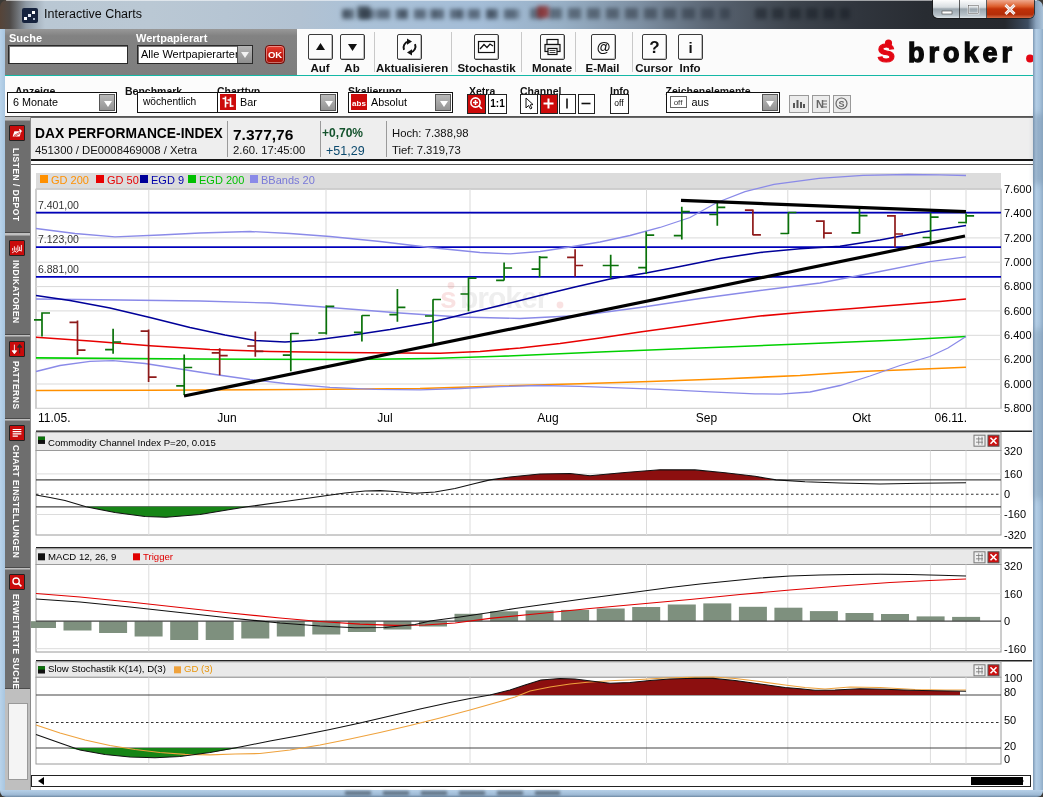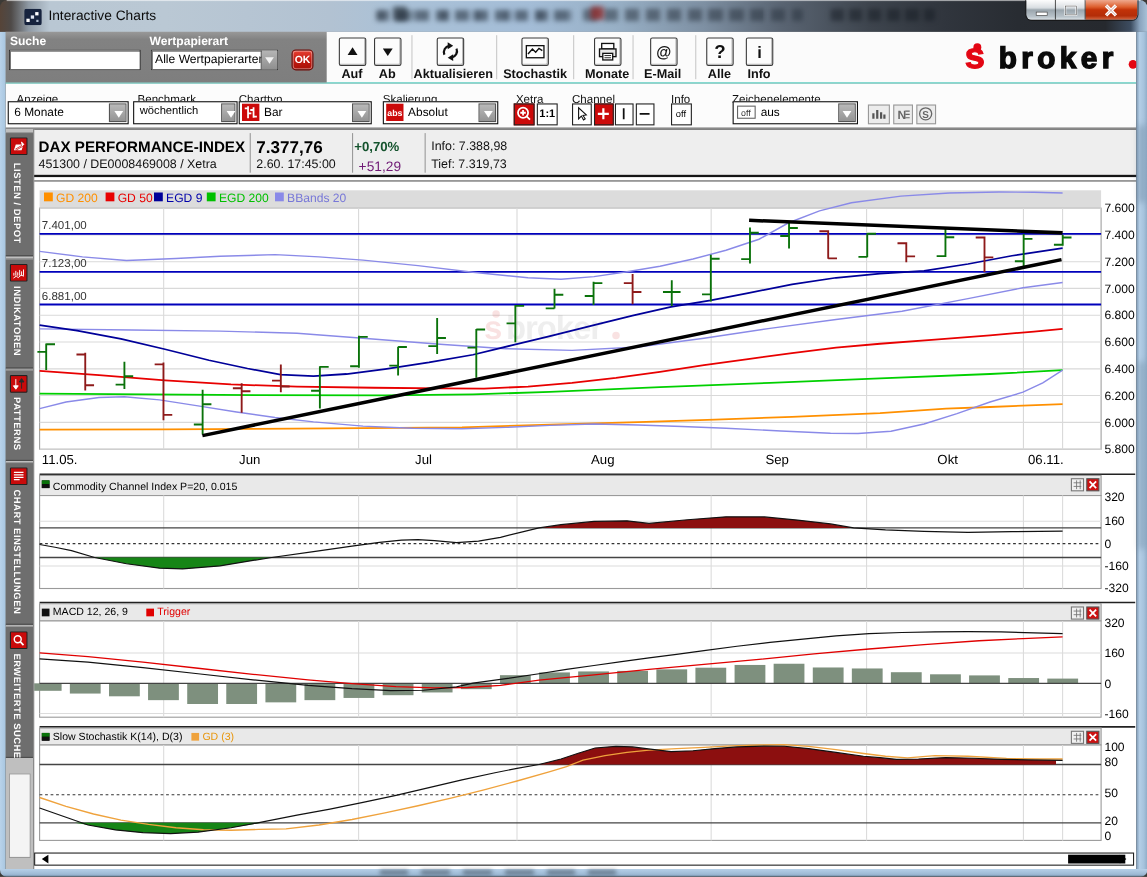--- a/index.html
+++ b/index.html
@@ -21,21 +21,21 @@
 
 #row1{position:absolute;left:5px;top:29px;width:1028px;height:47px;background:#fbfbfb;border-bottom:1px solid #14b8a6}
 #row1grey{position:absolute;left:0;top:0;width:292px;height:46px;background:linear-gradient(#989898,#828282 15%,#7e7e7e)}
 .wlab{position:absolute;font-size:11px;font-weight:bold;color:#fff}
 .inp{position:absolute;background:#fff;border:1px solid #2a2a2a;box-shadow:inset 1px 1px 0 #777}
 .blab{position:absolute;font-size:11.5px;font-weight:bold;color:#111;text-align:center}
 .ibox{position:absolute;width:25px;height:26px;top:5px;background:#fcfcfc;border:1px solid #3a3a3a;border-radius:2px;box-shadow:inset -1px -1px 0 #bbb}
 .vsep{position:absolute;top:3px;height:40px;width:1px;background:#c9c9c9}
 
 #row2{position:absolute;left:5px;top:76px;width:1028px;height:41px;background:#fcfcfc;border-bottom:1px solid #555}
-.slab{position:absolute;top:9px;font-size:10.5px;font-weight:normal;color:#111}
+.slab{position:absolute;top:9px;font-size:10.5px;font-weight:bold;color:#111}
 .combo{position:absolute;top:16px;height:21px;background:#fff;border:1.5px solid #111;font-size:10.8px;color:#000}
 .combo .tx{position:absolute;left:5px;top:3px;white-space:nowrap}
 .darr{position:absolute;right:1px;top:1px;bottom:1px;width:16px;background:linear-gradient(#b9b9b9,#949494);border:1px solid #555}
 .darr:after{content:"";position:absolute;left:3.5px;top:6px;border:4.5px solid transparent;border-top:6px solid #fff;}
 .sbtn{position:absolute;top:18px;height:20px;background:#fff;border:1.5px solid #222;font-size:10px}
 
 #infobar{position:absolute;left:31px;top:117px;width:1002px;height:42px;background:#eeeeee;border-top:1px solid #666}
 #infobar .big{font-size:13.8px;font-weight:bold;color:#000;position:absolute;top:8px}
 #infobar .sub{font-size:11.3px;color:#111;position:absolute;top:26px}
 .isep{position:absolute;top:3px;height:36px;width:1px;background:#9a9a9a}
@@ -141,42 +141,42 @@
   <div class="blab" style="left:525px;top:33px;width:44px">Monate</div>
   <div class="vsep" style="left:570px"></div>
   <div class="ibox" style="left:586px"><svg width="23" height="24">
           <text x="11.5" y="17" font-size="14" font-weight="bold" text-anchor="middle" fill="#111">@</text>
         </svg></div>
   <div class="blab" style="left:576px;top:33px;width:43px">E-Mail</div>
   <div class="vsep" style="left:627px"></div>
   <div class="ibox" style="left:637px"><svg width="23" height="24">
           <text x="11.5" y="18" font-size="17" font-weight="bold" text-anchor="middle" fill="#111">?</text>
         </svg></div>
-  <div class="blab" style="left:630px;top:33px;width:38px">Alle</div>
+  <div class="blab" style="left:630px;top:33px;width:38px">Cursor</div>
   <div class="ibox" style="left:673px"><svg width="23" height="24">
           <text x="11.5" y="17.5" font-size="15" font-weight="bold" text-anchor="middle" fill="#111" font-family="Liberation Serif,serif">i</text>
         </svg></div>
   <div class="blab" style="left:666px;top:33px;width:38px">Info</div>
 
   <svg style="position:absolute;left:870px;top:9px" width="170" height="30" viewBox="0 0 170 30">
     <circle cx="13.5" cy="5" r="3.6" fill="#e30613"></circle>
     <text x="2" y="24" font-size="33" font-weight="bold" fill="#e30613" stroke="#e30613" stroke-width="1" font-family="Liberation Sans,sans-serif">s</text>
     <text x="33" y="24" font-size="27" font-weight="bold" fill="#0a0a0a" stroke="#0a0a0a" stroke-width="1.3" letter-spacing="4" font-family="Liberation Sans,sans-serif">broker</text>
     <circle cx="155" cy="20.5" r="3.9" fill="#e30613"></circle>
   </svg>
  </div>
 
  <div id="row2">
   <div class="slab" style="left:10px">Anzeige</div>
   <div class="combo" style="left:2px;width:110px">
         <span class="tx">6 Monate</span>
         <span class="darr"></span>
       </div>
   <div class="slab" style="left:120px">Benchmark</div>
-  <div class="combo" style="left:116px;width:95px;font-size:10.2px">
+  <div class="combo" style="left:132px;width:95px;font-size:10.2px">
         <span class="tx">wöchentlich</span>
         <span class="darr" style="width:13px"></span>
       </div>
   <div class="slab" style="left:212px">Charttyp</div>
   <div class="combo" style="left:212px;width:121px">
         <svg style="position:absolute;left:2px;top:1px" width="16" height="16">
           <rect width="16" height="16" fill="#cc0a0a"></rect>
           <path d="M5.5,2.5 v11 M5.5,4.5 h-3 M5.5,9 h3 M10.5,3.5 v9.5 M10.5,12 h3 M10.5,6 h-3" stroke="#fff" stroke-width="1.6" fill="none"></path>
         </svg>
         <span class="tx" style="left:22px">Bar</span>
@@ -232,23 +232,23 @@
  </div>
 
  <div id="infobar">
   <span class="big" style="left:4px">DAX PERFORMANCE-INDEX</span>
   <span class="sub" style="left:4px">451300 / DE0008469008 / Xetra</span>
   <div class="isep" style="left:196px"></div>
   <span class="big" style="left:202px;font-size:15.5px">7.377,76</span>
   <span class="sub" style="left:202px">2.60. 17:45:00</span>
   <div class="isep" style="left:289px"></div>
   <span class="big" style="left:291px;color:#14532d;font-size:12px">+0,70%</span>
-  <span class="sub" style="left:295px;color:#701a75;font-size:12.5px">+51,29</span>
+  <span class="sub" style="left:295px;color:#0c4a6e;font-size:12.5px">+51,29</span>
   <div class="isep" style="left:355px"></div>
-  <span class="sub" style="left:361px;top:9px">Info: 7.388,98</span>
+  <span class="sub" style="left:361px;top:9px">Hoch: 7.388,98</span>
   <span class="sub" style="left:361px">Tief: 7.319,73</span>
  </div>
  <div id="ib-border1"></div>
 
  <div id="content">
   <svg width="1002" height="629" viewBox="0 0 1002 629">
         <g transform="translate(-31,-161)">
 <rect x="36" y="173" width="965" height="16.2" fill="#dcdcdc"></rect>
 <rect x="36" y="189.2" width="965" height="219.2" fill="#ffffff" stroke="#a0a0a0" stroke-width="1"></rect>
 <line x1="36" y1="189.2" x2="1001" y2="189.2" stroke="#d9d9d9" stroke-width="1"></line>

